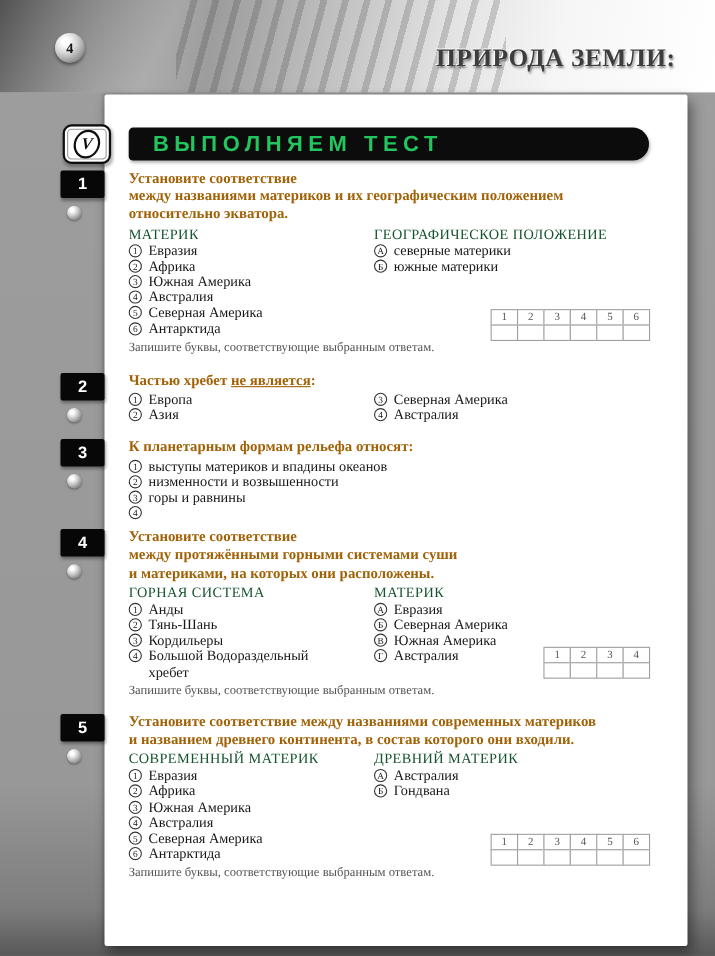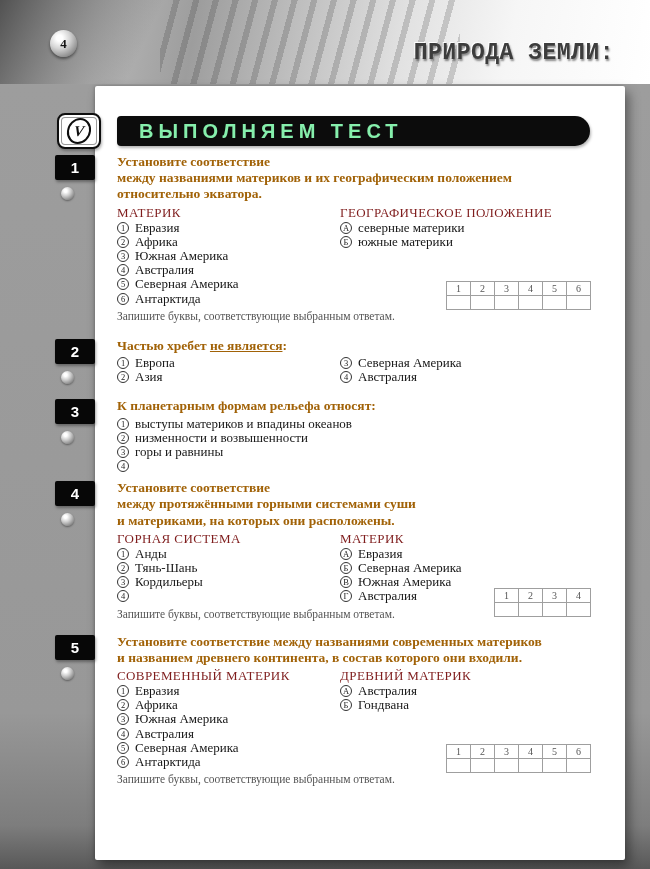--- a/index.html
+++ b/index.html
@@ -23,39 +23,39 @@
   }
   .page-ball {
     position:absolute; left:50px; top:30px; width:27px; height:27px; border-radius:50%;
     background:radial-gradient(circle at 35% 30%, #ffffff 12%, #d6d6d6 40%, #8f8f8f 75%, #5f5f5f 100%);
     box-shadow:0 2px 3px rgba(0,0,0,.45);
     display:flex; align-items:center; justify-content:center;
     font:bold 13px "Liberation Serif", serif; color:#161616;
   }
   .header-title {
     position:absolute; right:36px; top:40px;
-    font-family:Liberation Mono, monospace; font-weight:800; font-size:23px; letter-spacing:.5px;
+    font-family:Liberation Serif, serif; font-weight:800; font-size:23px; letter-spacing:.5px;
     color:#3d3d3d;
     text-shadow:-1px -1px 0 rgba(255,255,255,.95), 1px 2px 2px rgba(0,0,0,.45);
   }
   
   .page {
     position:absolute; left:95px; top:86px; width:530px; height:774px;
     background:#ffffff; border-radius:2px;
     box-shadow:4px 6px 12px rgba(0,0,0,.42), -1px 0 3px rgba(0,0,0,.18);
     padding:20px 35px 16px 22px;
   }
   
   .banner {
     position:relative; height:30px; margin:10px 0 8px 0; background:#0c0c0c;
     border-radius:4px 15px 15px 4px; display:flex; align-items:center;
     box-shadow:1px 2px 3px rgba(0,0,0,.3);
   }
   .banner-label {
-    color:#86efac; font-family:"Liberation Sans", sans-serif; font-weight:bold;
+    color:#22c55e; font-family:"Liberation Sans", sans-serif; font-weight:bold;
     font-size:20px; letter-spacing:5px; padding-left:22px; white-space:nowrap;
   }
   .check-box {
     position:absolute; left:-60px; top:-3px; width:44px; height:36px; background:#fff;
     border:2px solid #0e0e0e; border-radius:8px;
     box-shadow:inset 0 0 0 2px #fff, inset 0 0 0 3px #9a9a9a, 1px 2px 3px rgba(0,0,0,.3);
     display:flex; align-items:center; justify-content:center;
   }
   .check-oval {
     width:24px; height:26px; border:2px solid #0e0e0e; border-radius:50%;
@@ -79,21 +79,21 @@
     background:radial-gradient(circle at 35% 30%, #ffffff 12%, #cfcfcf 40%, #8a8a8a 75%, #5c5c5c 100%);
     box-shadow:0 1px 2px rgba(0,0,0,.4);
   }
   .prompt {
     font-weight:bold; font-size:13.5px; line-height:1.2; color:#a16207; white-space:pre-line;
   }
   .prompt .u { text-decoration:underline; }
   .cols { display:flex; margin-top:2px; }
   .col-l { width:223px; flex-shrink:0; }
   .col-r { flex:1; min-width:0; }
-  .col-header { font-size:13px; line-height:15px; margin-bottom:1px; letter-spacing:.4px; color:#7f1d1d; }
+  .col-header { font-size:13px; line-height:15px; margin-bottom:1px; letter-spacing:.4px; color:#14532d; }
   .items { margin-top:2px; }
   .item { display:flex; align-items:flex-start; line-height:14.2px; font-size:13px; color:#161616; }
   .marker {
     flex:0 0 auto; width:12px; height:12px; border:1px solid #333; border-radius:50%;
     font:8.5px/10px "Liberation Serif", serif; text-align:center; margin:1px 6px 0 0; color:#222;
   }
   .itext { display:block; }
   .itext.narrow { max-width:152px; }
   
   .answers { position:absolute; right:0; background:#fff; }
@@ -265,20 +265,21 @@
           <div class="item">
               <span class="marker">2</span>
               <span class="itext">Тянь-Шань</span>
             </div>
           <div class="item">
               <span class="marker">3</span>
               <span class="itext">Кордильеры</span>
             </div>
           <div class="item">
               <span class="marker">4</span>
+              <span class="itext narrow">Большой Водораздельный хребет</span>
             </div>
         </div>
         <div class="col-r">
           <div class="col-header">МАТЕРИК</div>
           <div class="item">
               <span class="marker">А</span>
               <span class="itext">Евразия</span>
             </div>
           <div class="item">
               <span class="marker">Б</span>

